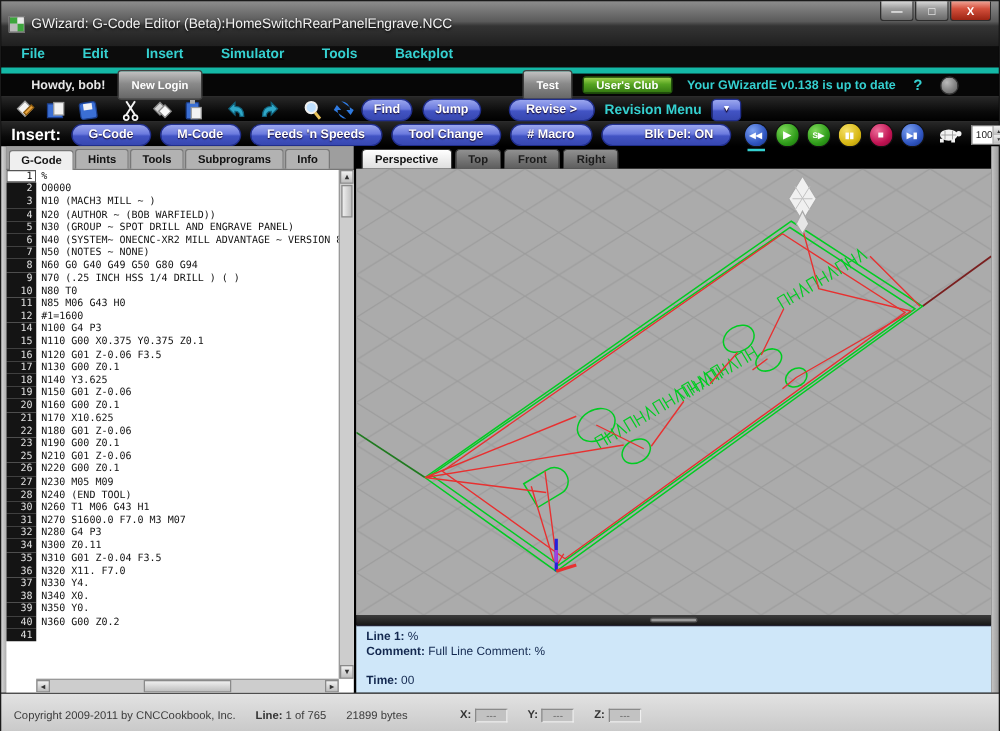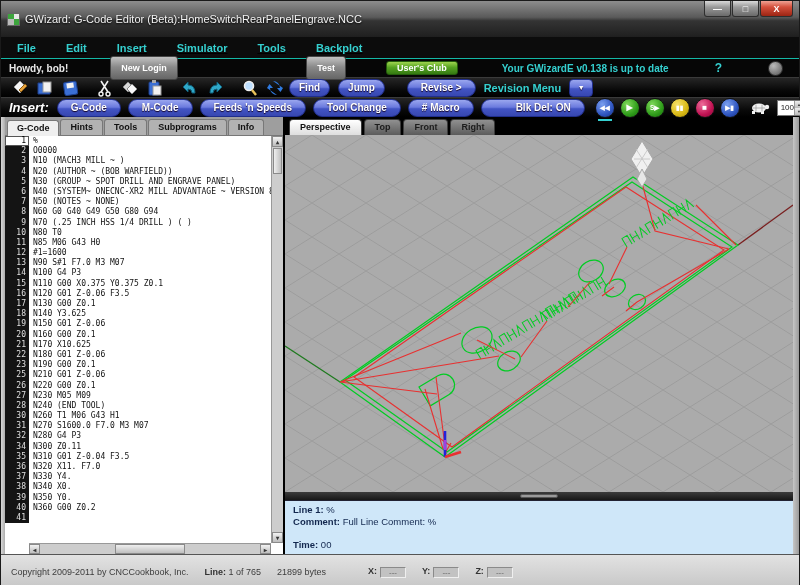--- a/index.html
+++ b/index.html
@@ -15,26 +15,26 @@
   .appicon i:nth-child(1){background:#3da53d;} .appicon i:nth-child(2){background:#e8e8e8;}
   .appicon i:nth-child(3){background:#bbb;} .appicon i:nth-child(4){background:#3da53d;}
   .title { color:#f2f2f2; font-size:11px; text-shadow:0 1px 2px #000; }
   .winbtns { position:absolute; right:6px; top:0; display:flex; }
   .wbtn { width:27px; height:16px; border:1px solid #2e2e2e; border-top:none; color:#fff;
           font-size:9px; font-weight:bold; display:flex; align-items:center; justify-content:center;
           background:linear-gradient(#d9d9d9,#9a9a9a 40%,#6a6a6a); border-radius:0 0 3px 3px; margin-left:1px;}
   .wbtn.close { width:33px; background:linear-gradient(#f0a294,#d4503c 40%,#9c2413); }
 
   
-  .menubar { height:22px; background:#0c0c0c; display:flex; align-items:center; padding-left:16px;
-             border-bottom:1px solid #14b8a6;text-decoration:underline; }
+  .menubar { height:22px; background:#0c0c0c; display:flex; padding-left:16px;
+             border-bottom:5px solid #14b8a6;text-decoration:underline; }
   .menuitem { color:var(--teal); font-size:11px; font-weight:bold; margin-right:30px; cursor:default; }
 
   
-  .loginrow { height:18px; background:#060606; display:flex; align-items:center; padding:0 8px;gap:32px; }
+  .loginrow { height:18px; background:#060606; display:flex; align-items:center; padding:0 24px; }
   .greet { color:#e8e8e8; font-size:10px; font-weight:bold; margin-right:10px; }
   .graybtn { background:linear-gradient(#c2c2c2,#8a8a8a 45%,#666); border:1px solid #444; color:#fff;
              font-size:9px; font-weight:bold; border-radius:3px; padding:1px 10px; height:24px;
              display:flex; align-items:center; }
   .loginrow .spacer { flex:1; }
   .clubbtn { background:linear-gradient(#9ed44f,#55a321 45%,#357a12); border:1px solid #245c0c; color:#fff;
              font-size:9px; font-weight:bold; border-radius:3px; padding:1px 10px; height:14px; margin-left:8px;
              display:flex; align-items:center; }
   .updtext { color:var(--teal); font-size:10px; font-weight:bold; margin:0 14px 0 12px; }
   .helpq { color:var(--teal); font-size:12px; font-weight:bold; margin-right:14px; }
@@ -46,21 +46,21 @@
           display:flex; align-items:center; padding:0 8px; }
   .ticons { display:flex; align-items:center; }
   .ticon { width:22px; height:22px; margin-right:3px; display:flex; align-items:center; justify-content:center; }
   .tsep { width:10px; }
   .pill { background:linear-gradient(#9aa6ee,#6b7ade 45%,#4254c4 55%,#3747b0); border:1px solid #202e8c;
           color:#fff; font-size:10px; font-weight:bold; border-radius:10px; padding:2px 13px; height:18px;
           display:flex; align-items:center; text-shadow:0 1px 1px #102; white-space:nowrap; }
   .pill.small { padding:2px 9px; }
   .tealtxt { color:var(--teal); font-size:11px; font-weight:bold; margin:0 8px; }
   .droppill { width:24px; height:18px; border-radius:4px; justify-content:center; padding:0; }
-  .insertlbl { color:#fff; font-size:13px; font-weight:bold; font-style:italic; margin-right:8px; }
+  .insertlbl { color:#fff; font-size:13px; font-weight:bold; margin-right:8px; }
   .tbar .grow { flex:1; }
 
   
   .tbtn { width:20px; height:20px; border-radius:50%; margin-right:5px; display:flex; align-items:center;
           justify-content:center; color:#fff; font-size:8px; font-weight:bold; border:1px solid #111;
           position:relative; }
   .tbtn.blue   { background:radial-gradient(circle at 35% 30%,#7ba0f0,#2f55c0 60%,#16307e); }
   .tbtn.green  { background:radial-gradient(circle at 35% 30%,#7fd95a,#2f9c1a 60%,#176a0a); }
   .tbtn.yellow { background:radial-gradient(circle at 35% 30%,#f6e06a,#d8b814 60%,#a08708); }
   .tbtn.red    { background:radial-gradient(circle at 35% 30%,#ee6d9a,#c01252 60%,#800a36); }
@@ -366,24 +366,20 @@
             </div>
             <div class="crow">
               <span class="ln">11</span>
               <span class="ct">N85 M06 G43 H0</span>
             </div>
             <div class="crow">
               <span class="ln">12</span>
               <span class="ct">#1=1600</span>
             </div>
             <div class="crow">
-              <span class="ln">13</span>
-              <span class="ct">N90 S#1 F7.0 M3 M07</span>
-            </div>
-            <div class="crow">
               <span class="ln">14</span>
               <span class="ct">N100 G4 P3</span>
             </div>
             <div class="crow">
               <span class="ln">15</span>
               <span class="ct">N110 G00 X0.375 Y0.375 Z0.1</span>
             </div>
             <div class="crow">
               <span class="ln">16</span>
               <span class="ct">N120 G01 Z-0.06 F3.5</span>

